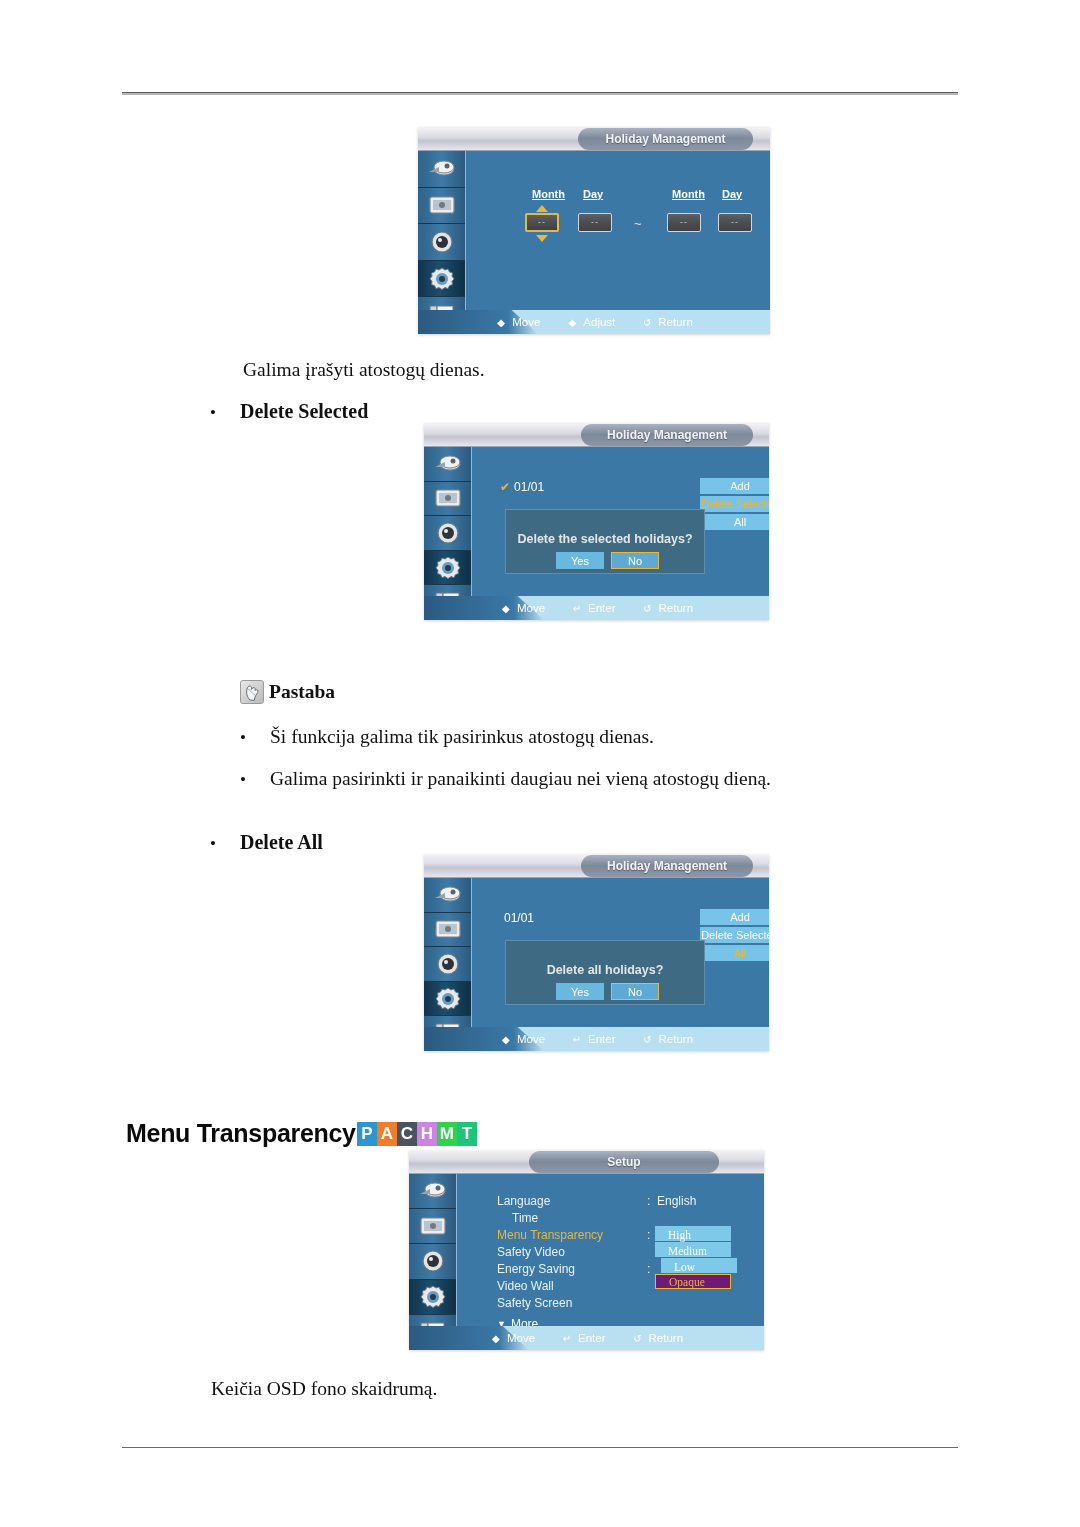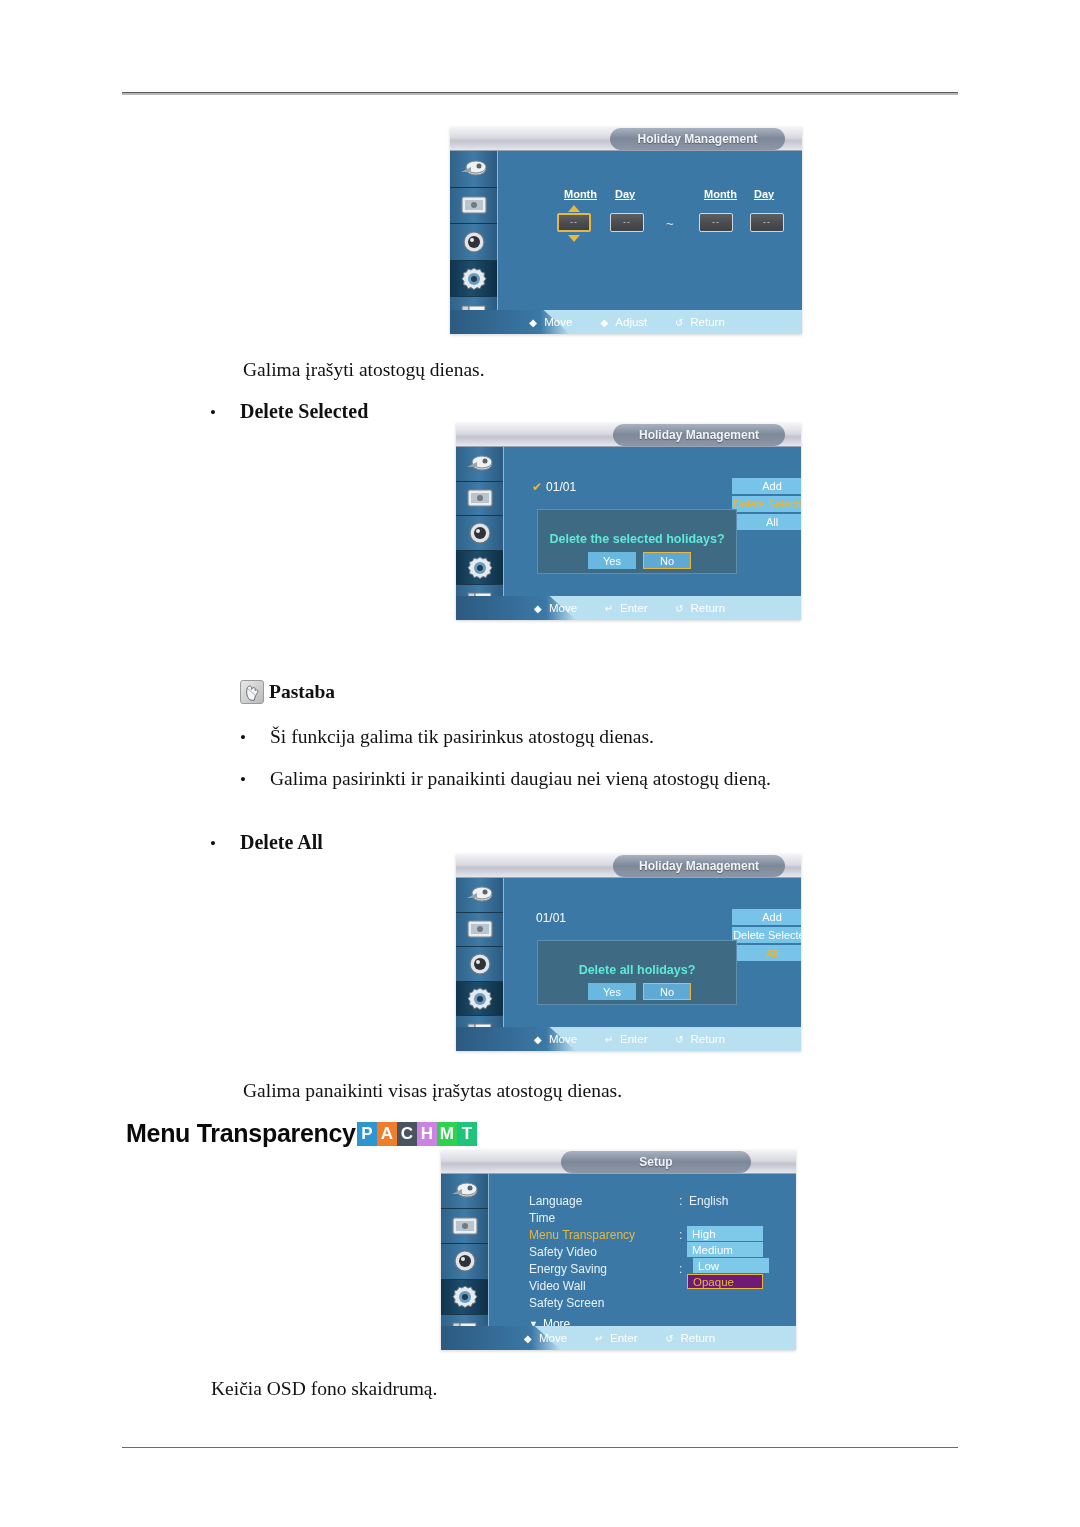--- a/index.html
+++ b/index.html
@@ -97,21 +97,20 @@
     line-height:1;
   }
 
   
   .osd {
     position:absolute;
     background:#3b78a6;
     box-shadow:0 1px 3px rgba(0,0,0,.18);
     overflow:hidden;
     font-family:"Liberation Sans", sans-serif;
-    margin-left:32px;
   }
   .osd-topbar {
     position:absolute; left:0; right:0; top:0; height:24px;
     background:linear-gradient(to bottom,#f4f4f7 0%,#dadae2 45%,#c3c3cf 60%,#e6e6ee 100%);
     border-bottom:1px solid #9aa4b3;
   }
   .osd-title-pill {
     position:absolute; top:1px;
     height:22px;
     border-radius:11px;
@@ -217,21 +216,21 @@
   }
   .act-btn.highlight { color:#e8b73d; }
   .modal {
     position:absolute;
     background:#3f6a84;
     border:1px solid #5d90ad;
   }
   .modal-text {
     position:absolute; left:0; right:0; top:22px;
     text-align:center;
-    color:#5eead4;
+    color:#e5e5e5;
     font-family:"Liberation Sans", sans-serif;
     font-weight:bold;
     font-size:12.5px;
   }
   .modal-btn {
     position:absolute;
     width:48px; height:17px;
     background:#68b8e0;
     display:flex; align-items:center; justify-content:center;
     color:#ffffff;
@@ -254,24 +253,24 @@
     font-family:"Liberation Sans", sans-serif; font-size:12px;
   }
   .setup-value {
     position:absolute; color:#e9f2f8;
     font-family:"Liberation Sans", sans-serif; font-size:12px;
   }
   .dd-item {
     position:absolute;
     width:76px; height:15px;
     background:#7ec8ea;
-    display:flex; align-items:center;
-    padding-left:5px;
+    display:flex; align-items:flex-end;
+    padding-left:13px;
     color:#ffffff;
-    font-family:Liberation Sans, sans-serif;
+    font-family:Liberation Serif, serif;
     font-size:11.5px;
   }
   .dd-item.selected {
     background:#701a75;
     border:1px solid #e8b73d;
     color:#e8b73d;
   }
   .more-row {
     position:absolute; color:#ffffff;
     font-family:"Liberation Sans", sans-serif; font-size:12px;
@@ -558,21 +557,20 @@
         <span class="glyph">↵</span>
         <span>Enter</span>
       </div>
       <div class="hint" style="z-index:2;">
         <span class="glyph">↺</span>
         <span>Return</span>
       </div>
     </div>
   </div>
 
-  <div class="body-text" style="left:243px; top:1078px;">Galima panaikinti visas įrašytas atostogų dienas.</div>
 
   <div class="section-heading" style="left:126px; top:1119px;">
     <span>Menu Transparency</span>
     <span class="badges">
       <span class="badge" style="background:#2e96cf;">P</span>
       <span class="badge" style="background:#f07d2b;">A</span>
       <span class="badge" style="background:#4a5360;">C</span>
       <span class="badge" style="background:#cc82e0;">H</span>
       <span class="badge" style="background:#2fd14f;">M</span>
       <span class="badge" style="background:#1fc47a;">T</span>
@@ -620,21 +618,21 @@
         </svg>
       </div>
     </div>
     <div class="osd-content">
       <div class="setup-row" style="left:40px; top:20px;">
         <span>Language</span>
       </div>
       <div class="setup-colon" style="left:190px; top:20px;">:</div>
       <div class="setup-value" style="left:200px; top:20px;">English</div>
 
-      <div class="setup-row" style="left:40px; top:37px;">
+      <div class="setup-row" style="left:55px; top:37px;">
         <span>Time</span>
       </div>
 
       <div class="setup-row active" style="left:40px; top:54px;">
         <span>Menu Transparency</span>
       </div>
       <div class="setup-colon" style="left:190px; top:54px;">:</div>
 
       <div class="setup-row" style="left:40px; top:71px;">
         <span>Safety Video</span>

